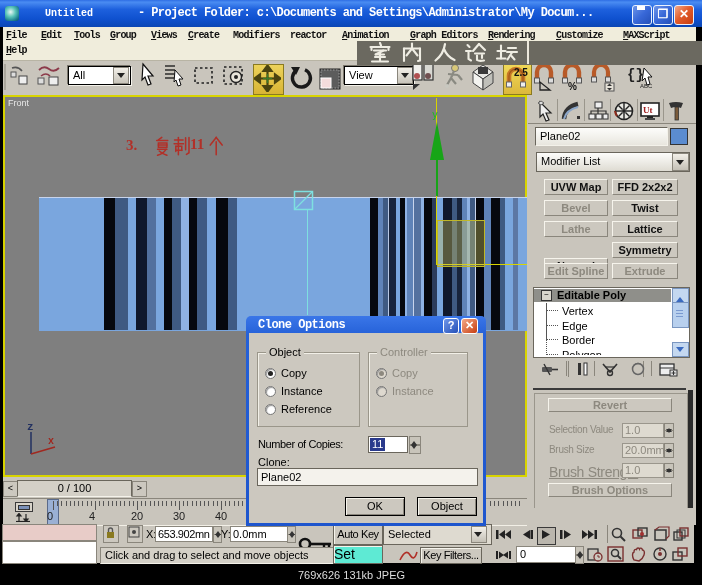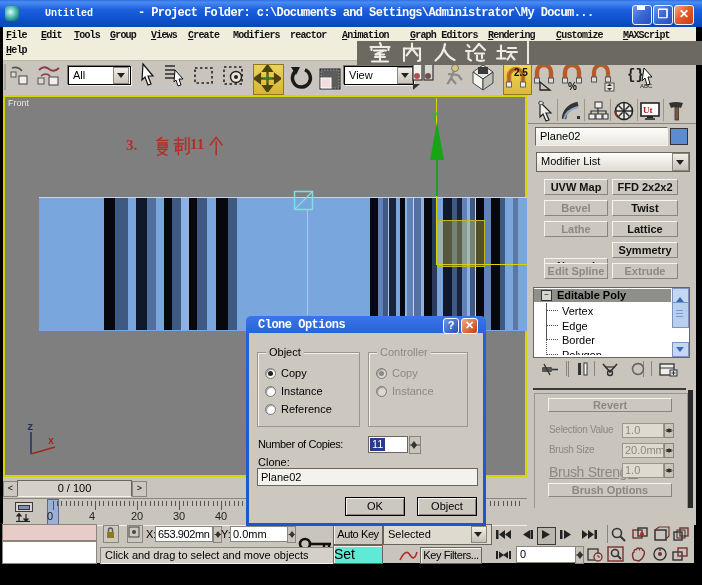--- a/index.html
+++ b/index.html
@@ -769,13 +769,16 @@
           <path d="M1,16.5 h8.5"></path>
           <path d="M12,6 h8"></path>
           <path d="M11,10 h10"></path>
           <path d="M16,10.5 l-4.5,7"></path>
           <path d="M15.5,14 l3,3.5"></path>
         </g>
       </g>
     </svg>
 <div class="abs" style="left:527px;top:41px;width:2px;height:23px;background:#ece8dc;"></div>
 
+<div class="abs" id="blackbar">
+      <span>769x626 131kb JPEG</span>
+    </div>
 </div>
 
 </body></html>

